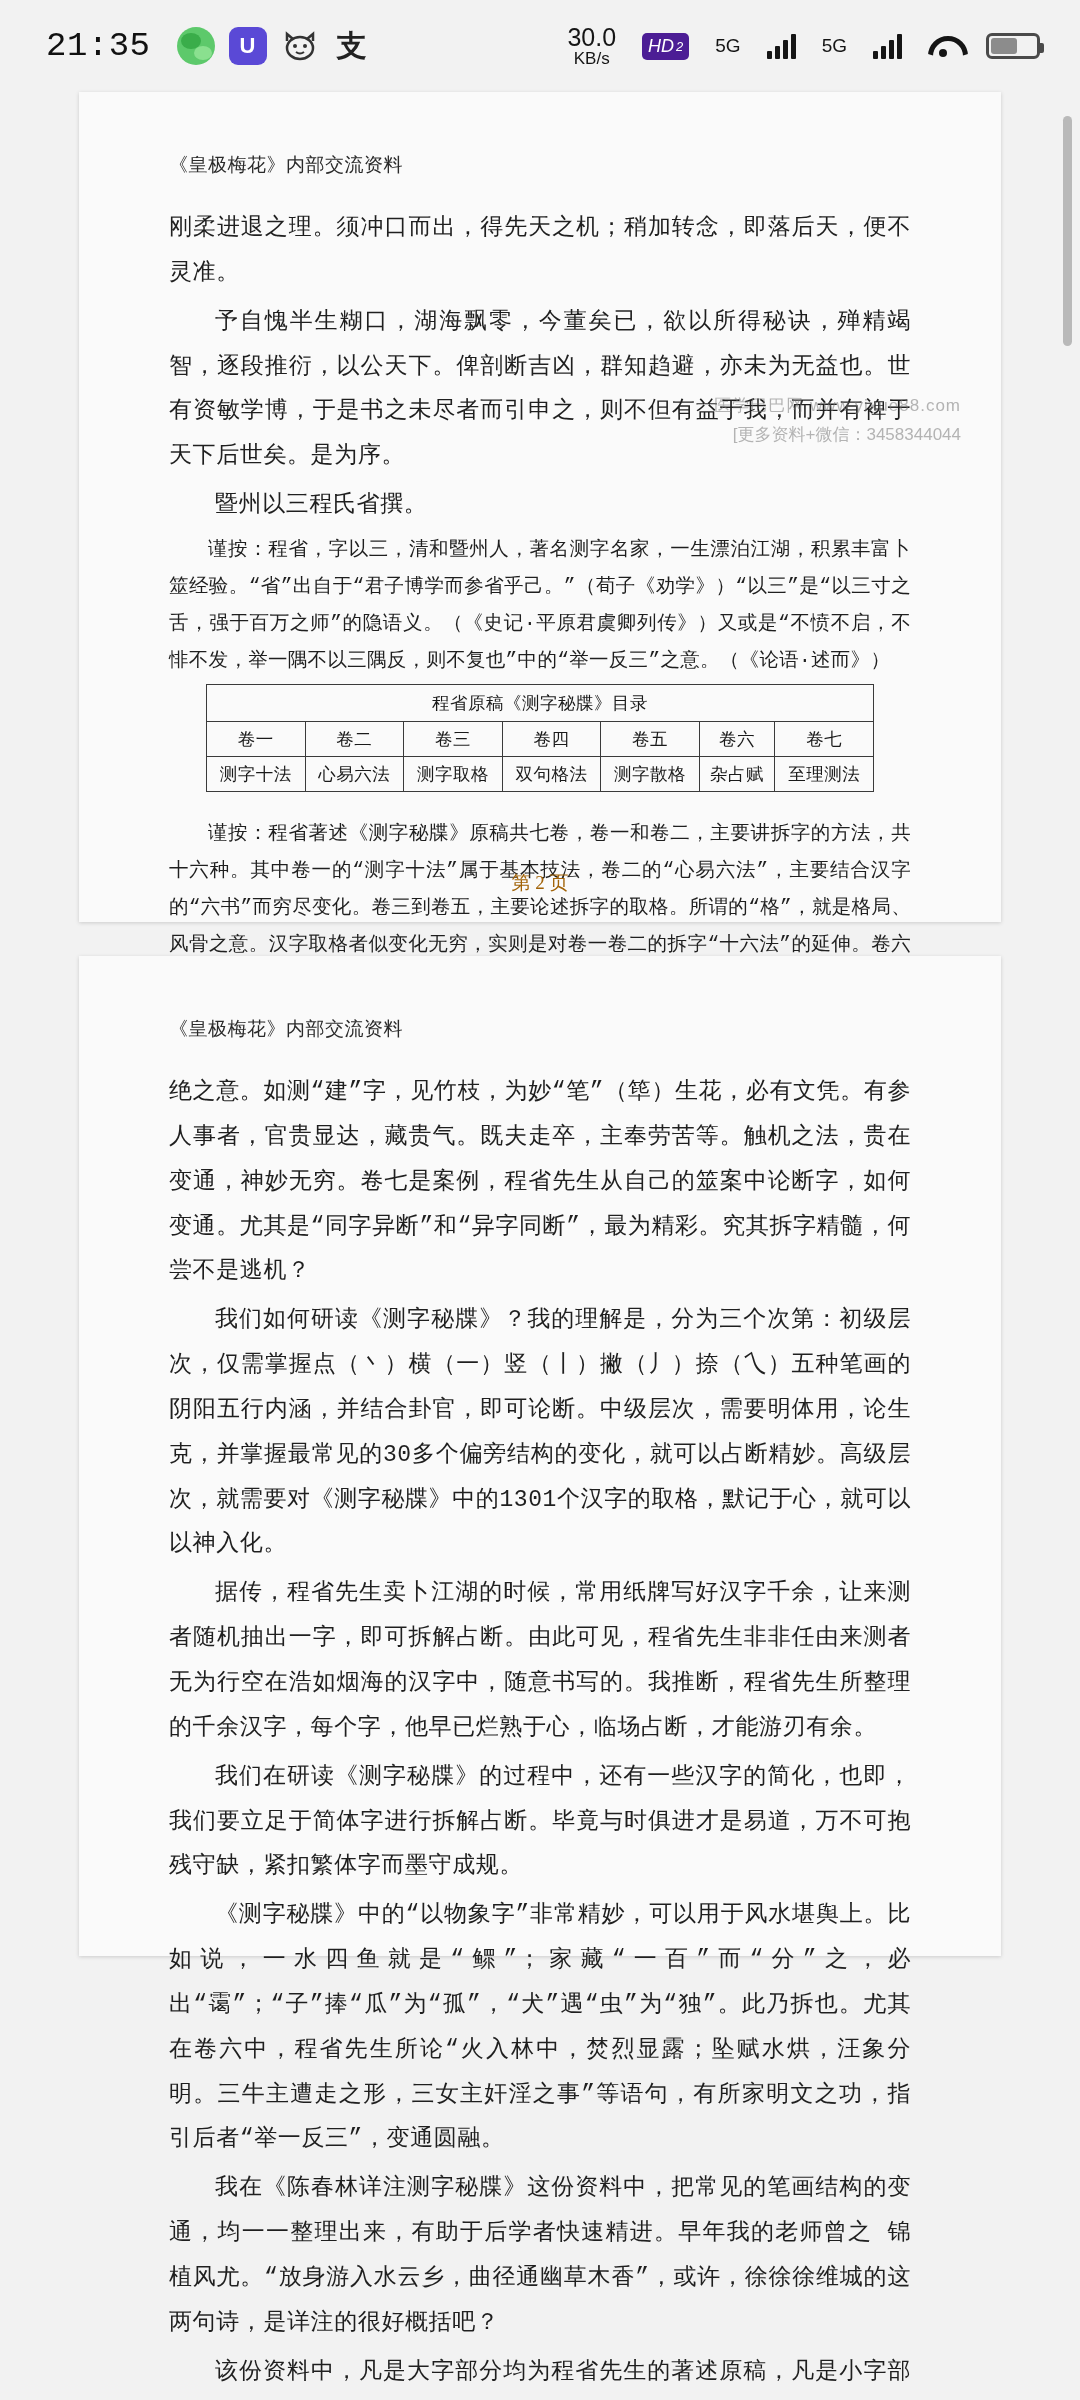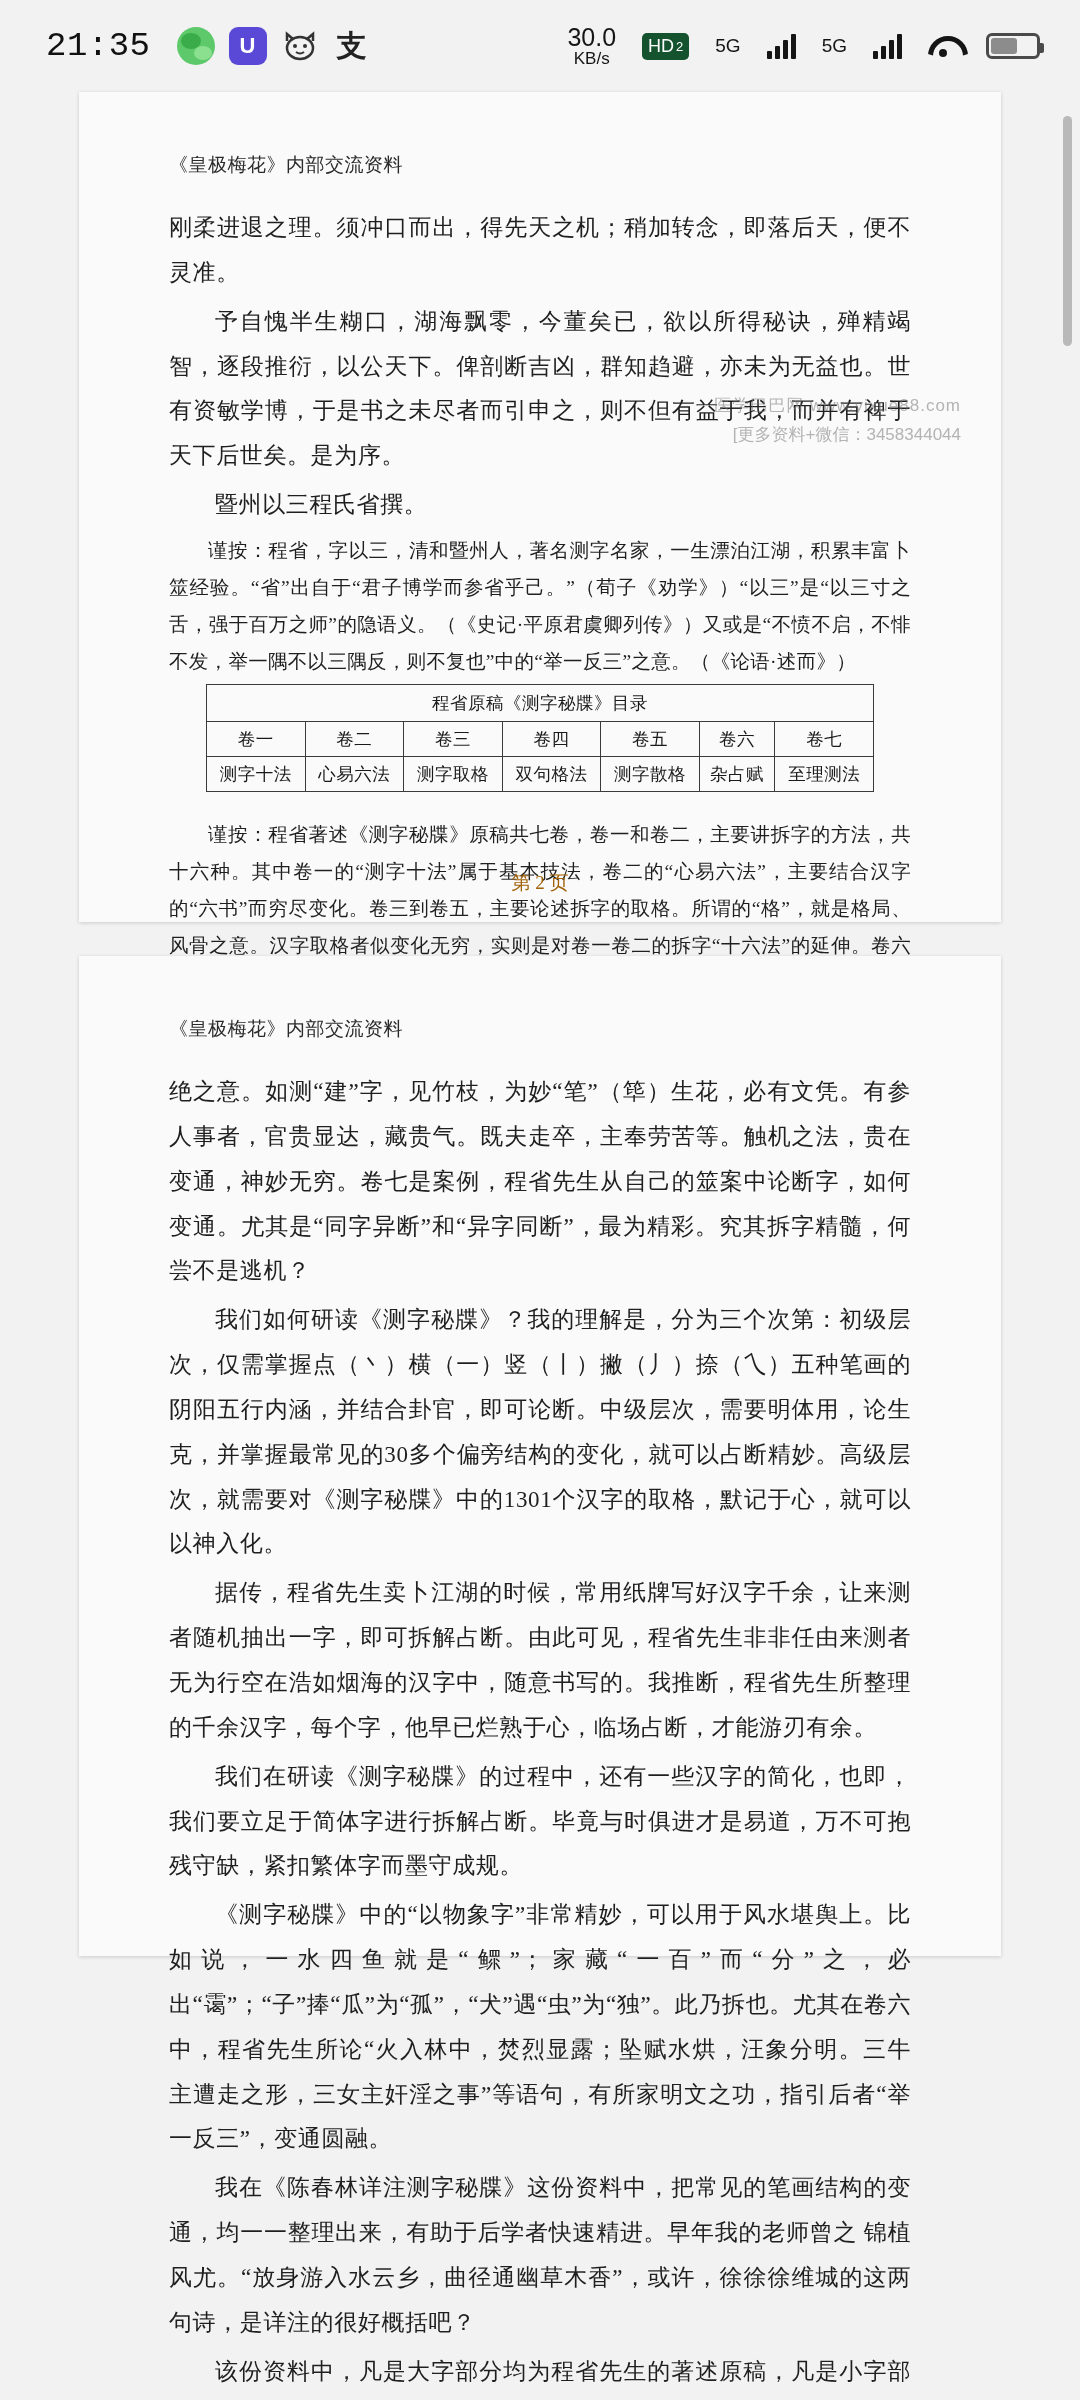--- a/index.html
+++ b/index.html
@@ -70,28 +70,29 @@
     gap: 26px;
   }
   .netspeed {
     text-align: center;
     line-height: 1.05;
     color: #151515;
   }
   .netspeed .n1 { font-size: 25px; }
   .netspeed .n2 { font-size: 17px; }
   .hd-badge {
-    background: #14532d;
+    background: #4c1d95;
     color: #fff;
     font-size: 18px;
     padding: 3px 6px;
     border-radius: 5px;
     display: inline-flex;
     align-items: center;
     gap: 2px;
+    font-style: italic;
   }
   .hd-badge sub { font-size: 13px; }
   .sig-label { font-size: 19px; color: #151515; }
   .bars { display: inline-flex; align-items: flex-end; gap: 3px; height: 26px; }
   .bars i { display: block; width: 5px; background: #151515; border-radius: 1px; }
   .bars i:nth-child(1) { height: 8px; }
   .bars i:nth-child(2) { height: 13px; }
   .bars i:nth-child(3) { height: 19px; }
   .bars i:nth-child(4) { height: 25px; }
   .wifi {
@@ -168,21 +169,21 @@
   .doc-header {
     font-family: "Liberation Serif", serif;
     font-size: 19px;
     color: #2a2a2a;
     margin-left: 42px;
     margin-bottom: 28px;
     letter-spacing: 0.5px;
   }
 
   .body-text {
-    font-family: Liberation Serif, serif;
+    font-family: Liberation Mono, monospace;
     font-size: 23px;
     line-height: 1.95;
     color: #1f1f1f;
     text-align: justify;
     padding: 0 42px;
     letter-spacing: 0.6px;
   }
   .body-text p { margin-bottom: 4px; }
   .indent { text-indent: 2em; }
 

